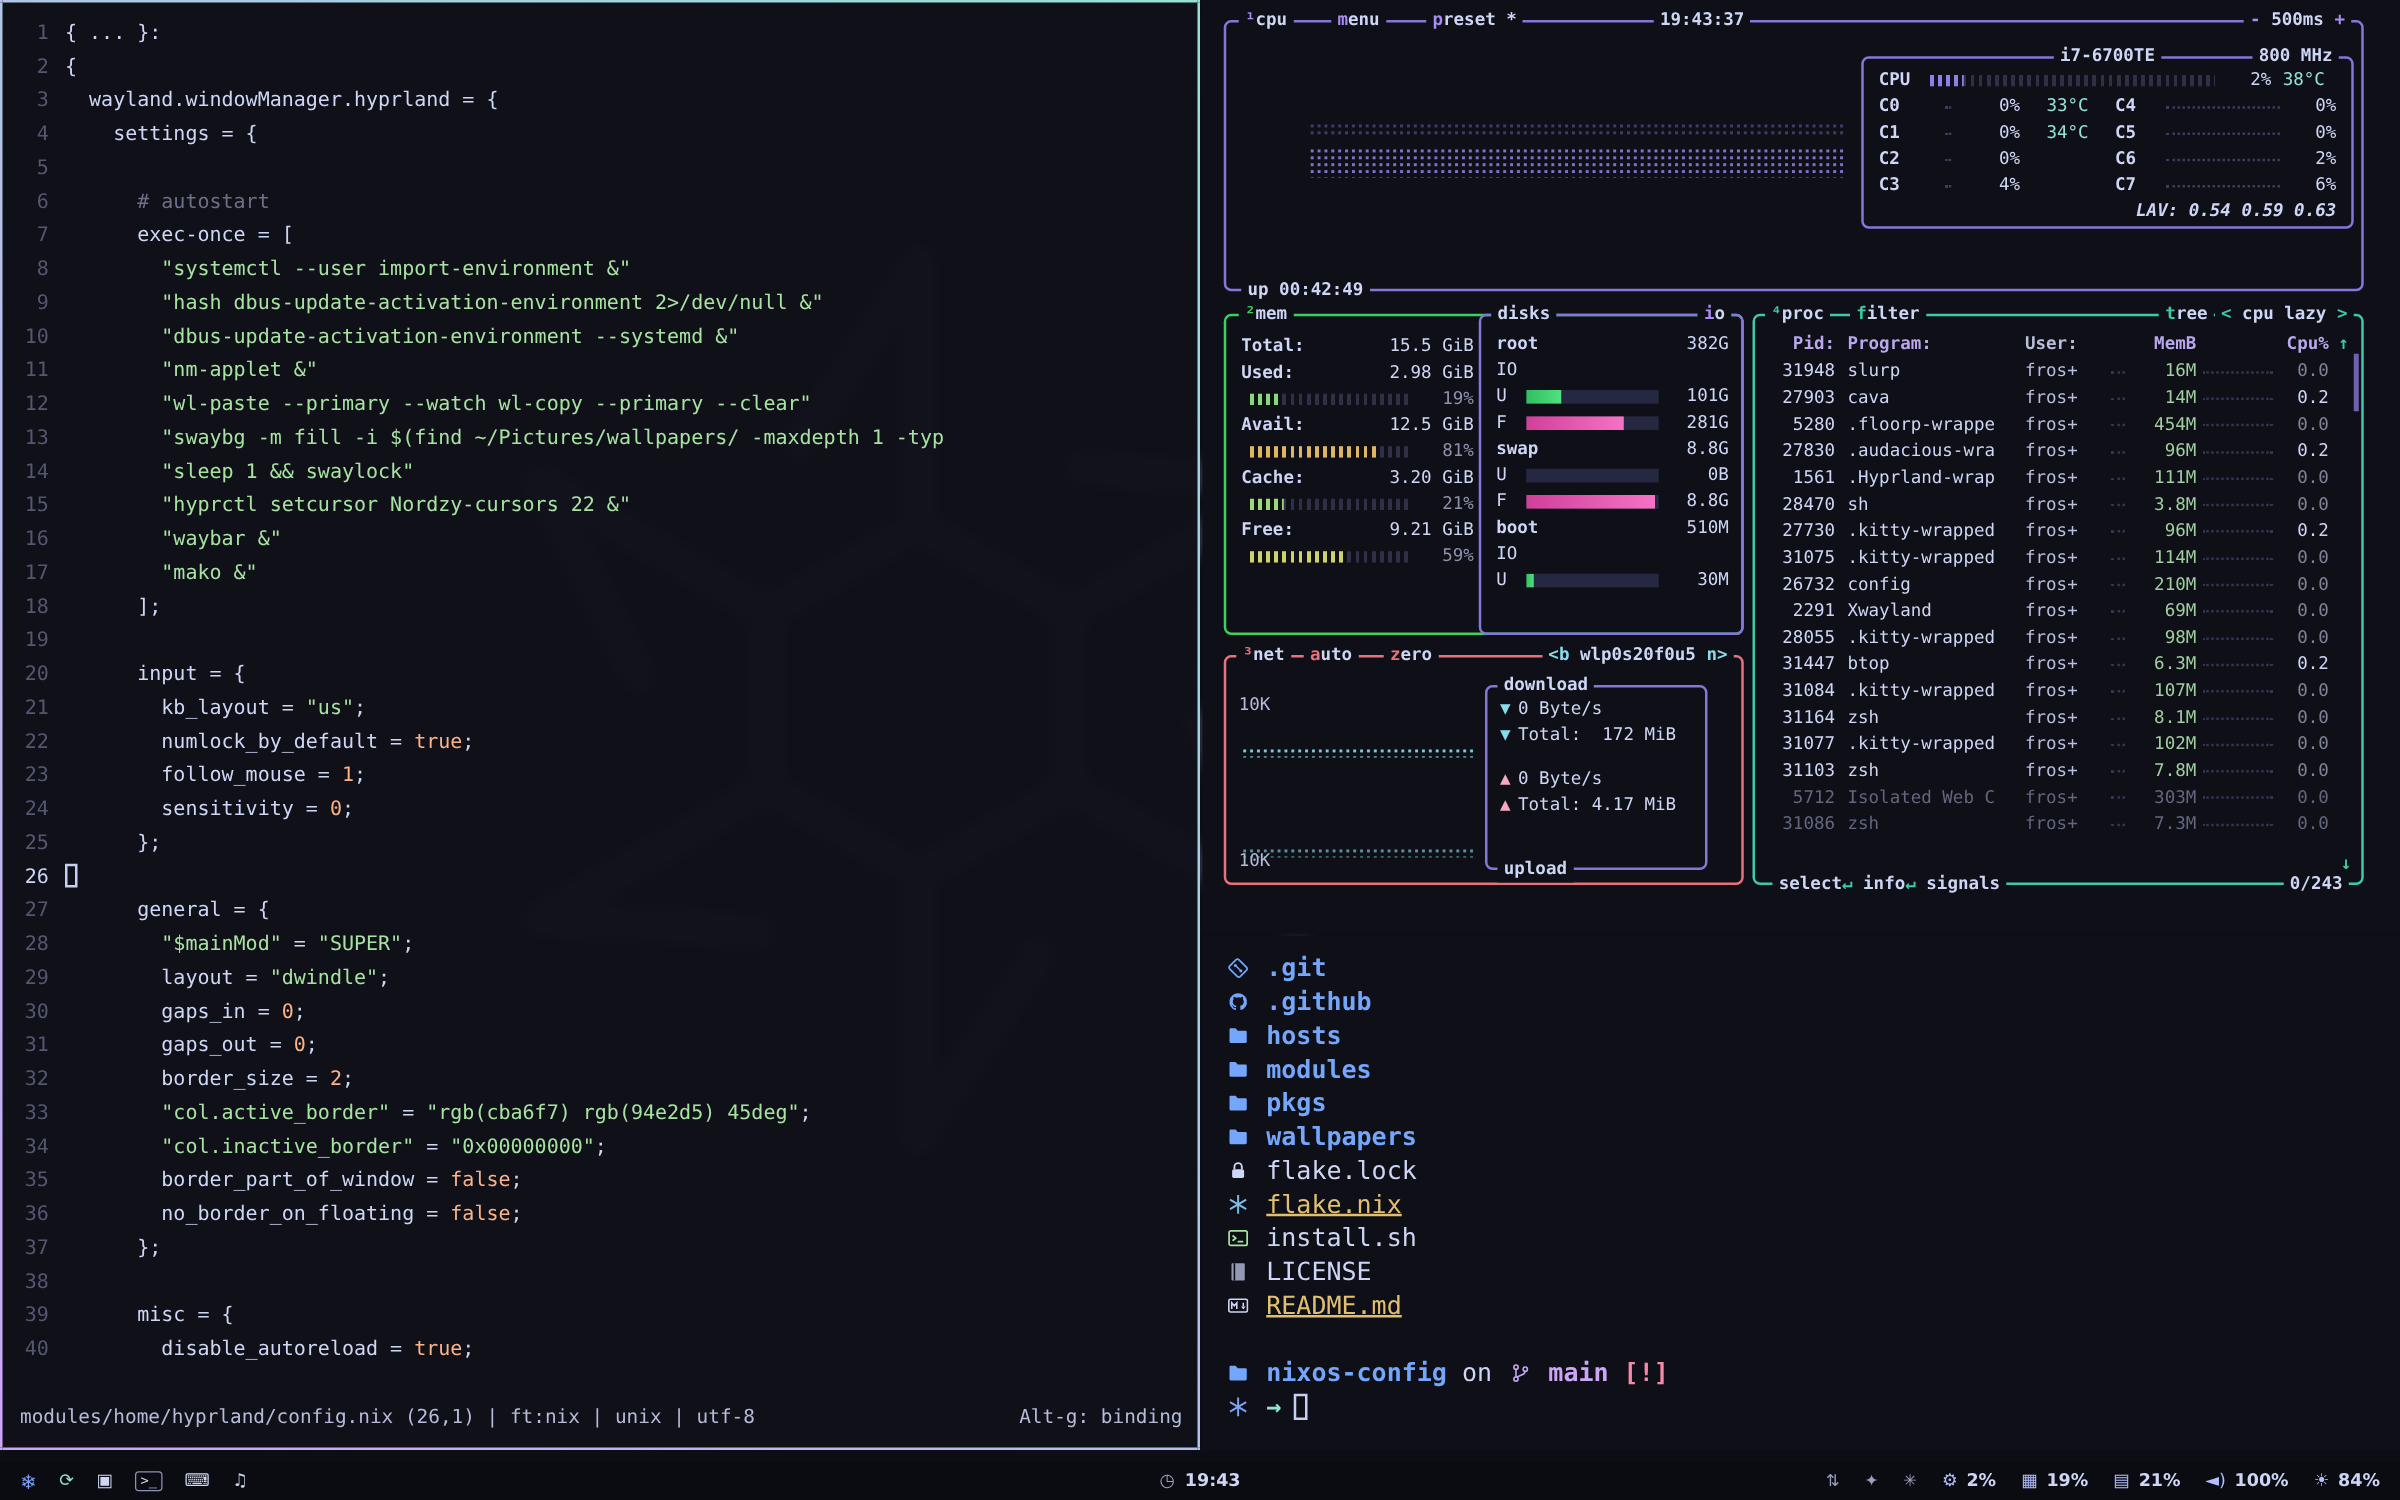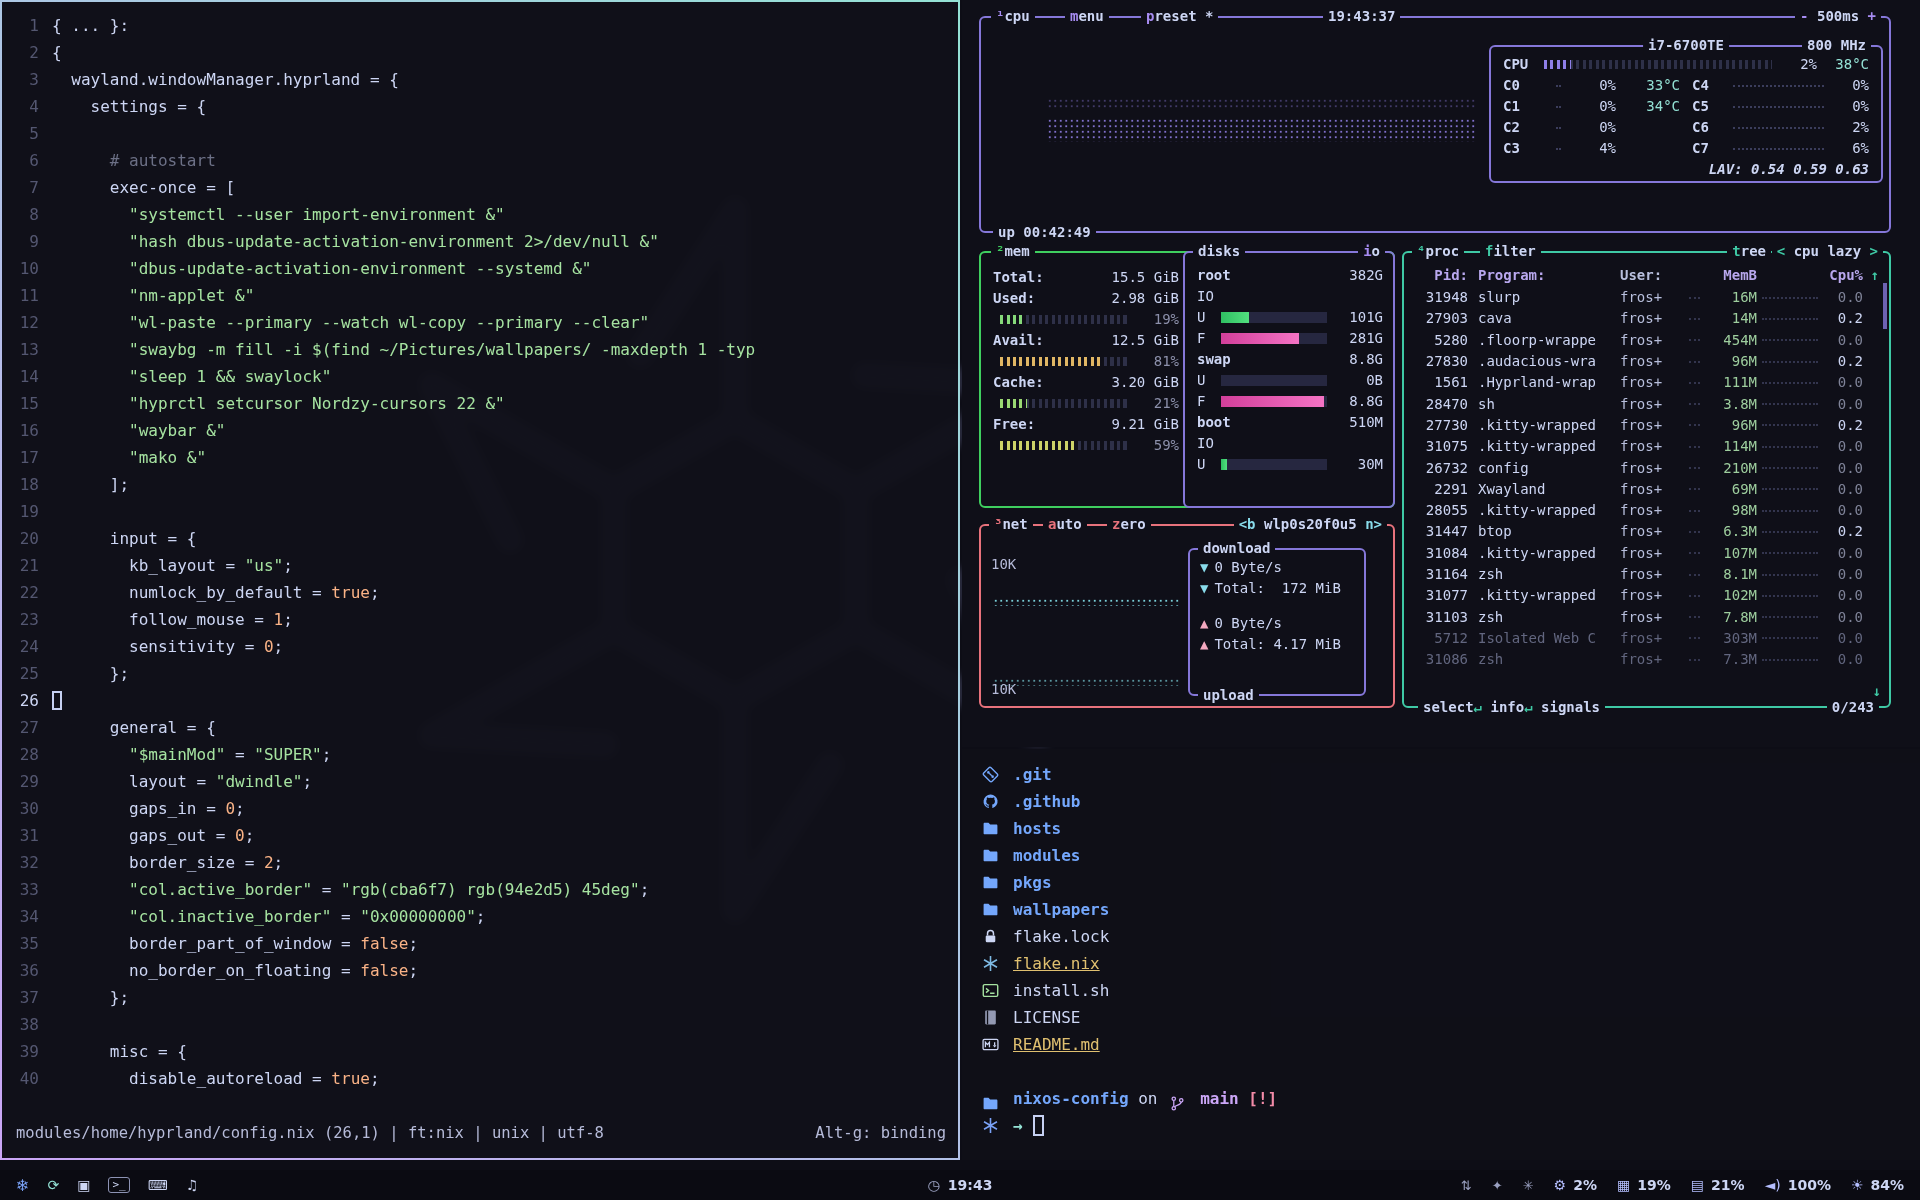--- a/index.html
+++ b/index.html
@@ -59,21 +59,21 @@
   
   #i7box{position:absolute;left:508px;top:27px;width:394px;height:138px;
     border:2px solid var(--b-cpu);border-radius:6px;padding:7px 12px 2px 12px;}
   .cpurow,.lavrow{display:flex;align-items:center;height:21px;}
   .corerow{display:flex;height:21px;}
   .ccell{display:flex;flex:1;align-items:center;}
   .ccell.left{margin-right:12px;gap:12px;}
   .clabel{flex:0 0 34px;font-weight:bold;}
   .leader{flex:1;height:0;border-bottom:2px dotted #3b3d5c;margin:0 7px;align-self:center;}
   .cpct{flex:0 0 38px;text-align:right;}
-  .ctemp{flex:0 0 52px;text-align:right;color:var(--teal);}
+  .ctemp{flex:0 0 52px;text-align:center;color:var(--teal);}
   .lavrow{justify-content:flex-end;font-weight:bold;font-style:italic;}
   .meter{position:relative;height:9px;flex:1;margin:0 7px;
     background:repeating-linear-gradient(90deg,#2e3048 0 3px,transparent 3px 6.5px);}
   .meter i{position:absolute;left:0;top:0;bottom:0;}
   
   #mem-rows{position:absolute;left:12px;top:14px;width:186px;}
   .mrow{display:flex;align-items:center;height:21px;}
   .mlabel{font-weight:bold;}
   .mval{margin-left:auto;}
   .mpct{flex:0 0 44px;text-align:right;color:var(--dim2);}
@@ -104,28 +104,28 @@
   .col-mem{flex:0 0 52px;text-align:right;color:#9ece9e;}
   .col-fill2{flex:0 0 56px;height:0;border-bottom:2px dotted #33354e;align-self:center;margin:0 5px;}
   .col-cpu{flex:0 0 40px;text-align:right;}
   .col-scroll{flex:0 0 16px;text-align:right;color:var(--b-proc);}
   .cpu-zero{color:#7f8398;}
   .prow.dimrow, .prow.dimrow .col-mem, .prow.dimrow .col-user, .prow.dimrow .col-cpu{color:#62667f;}
   #proc-thumb{position:absolute;right:2px;top:30px;width:4px;height:46px;background:var(--b-cpu);opacity:.8;}
   #proc-down{position:absolute;right:8px;bottom:4px;color:var(--b-proc);font-weight:bold;}
   
   #files{position:absolute;left:962px;top:749px;width:958px;height:411px;
-    background:rgba(15,15,24,.92);font-size:16px;line-height:27px;padding:12px 0 0 20px;}
+    background:rgba(15,15,24,.92);font-size:20px;line-height:27px;padding:12px 0 0 20px;}
   .fitem{display:flex;align-items:center;height:27px;}
   .ficon{width:20px;height:18px;margin-right:11px;display:inline-flex;align-items:center;}
   .ficon svg{width:17px;height:17px;}
   .fname-dir{color:var(--blue);font-weight:bold;}
   .fname-file{color:var(--text);}
   .fname-nix{color:var(--yellow);text-decoration:underline;}
-  .fprompt{display:flex;align-items:flex-end;height:27px;margin-top:27px;white-space:pre;}
+  .fprompt{display:flex;align-items:center;height:27px;margin-top:27px;white-space:pre;}
   .fprompt2{display:flex;align-items:center;height:27px;}
   .c-blue{color:var(--blue);font-weight:bold;}
   .c-purple{color:var(--purple);font-weight:bold;}
   .c-red{color:var(--red);font-weight:bold;}
   .cursor-hollow{display:inline-block;width:11px;height:21px;border:2px solid #c6d0f2;margin-left:10px;}
   
   #waybar{position:absolute;left:0;top:1170px;width:1920px;height:30px;background:#0b0b12;
     display:flex;align-items:center;padding:0 16px;font-size:14px;
     font-family:"DejaVu Sans", sans-serif;}
   #bar-left{display:flex;align-items:center;gap:18px;}

